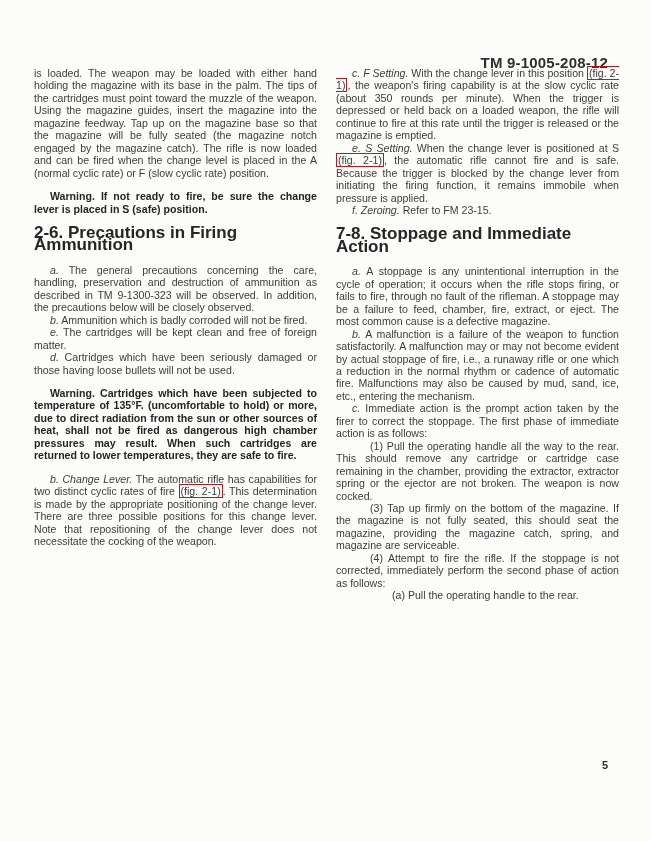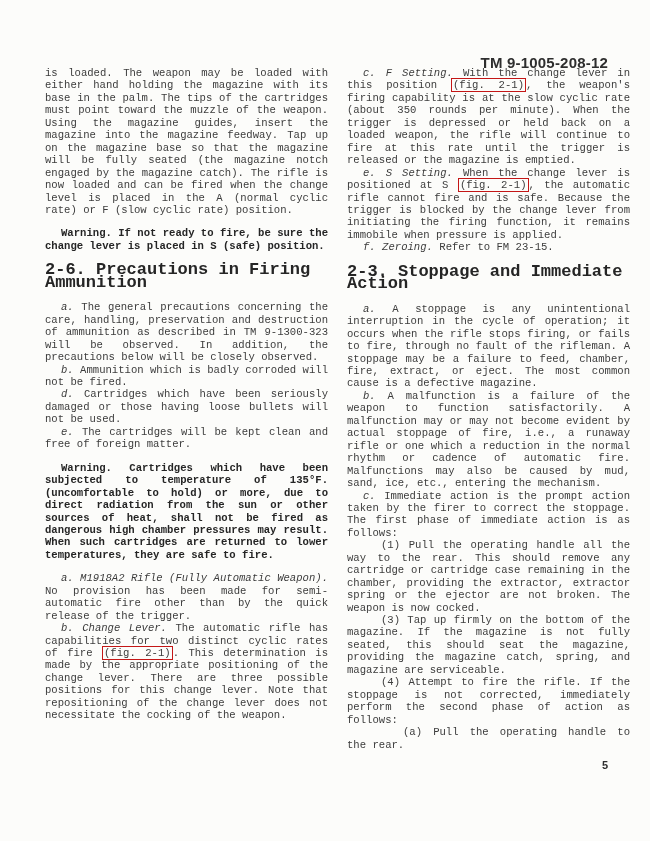--- a/index.html
+++ b/index.html
@@ -23,25 +23,24 @@
     right: 42px;
     font-size: 15px;
     font-weight: bold;
     color: #2e2e2e;
     letter-spacing: 0.2px;
     margin-left: 24px;
   }
   .columns {
     position: absolute;
     top: 67px;
-    left: 45px;
+    left: 34px;
     width: 585px;
     display: flex;
     gap: 19px;
-    font-family: Liberation Mono, monospace;
   }
   .col {
     width: 283px;
     font-size: 10.6px;
     line-height: 12.45px;
     text-align: justify;
   }
   .block { margin: 0; }
   .block.heading {
     font-weight: bold;
@@ -79,31 +78,30 @@
 <div class="page">
   <div class="header">TM 9-1005-208-12</div>
 
   <div class="columns">
     <div class="col">
         <div class="block body"><span class="run-n">is loaded.  The weapon may be loaded with either hand holding the magazine with its base in the palm.  The tips of the cartridges must point toward the muzzle of the weapon.  Using the magazine guides, insert the magazine into the magazine feedway.  Tap up on the magazine base so that the magazine will be fully seated (the magazine notch engaged by the magazine catch). The rifle is now loaded and can be fired when the change level is placed in the A (normal cyclic rate) or F (slow cyclic rate) position.</span></div>
         <div class="block warning ind1"><span class="run-n">Warning.  If not ready to fire, be sure the change lever is placed in S (safe) position.</span></div>
         <div class="block heading"><span class="run-n">2-6.  Precautions in Firing Ammunition</span></div>
         <div class="block body ind1"><span class="run-i">a.</span><span class="run-n">  The general precautions concerning the care, handling, preservation and destruction of ammunition as described in TM 9-1300-323 will be observed.   In addition, the precautions below will be closely observed.</span></div>
         <div class="block body ind1"><span class="run-i">b.</span><span class="run-n">  Ammunition which is badly corroded will not be fired.</span></div>
+        <div class="block body ind1"><span class="run-i">e.</span><span class="run-n">  The cartridges will be kept clean and free of foreign matter.</span></div>
         <div class="block body ind1"><span class="run-i">d.</span><span class="run-n">  Cartridges which have been seriously damaged or those having loose bullets will not be used.</span></div>
-        <div class="block body ind1"><span class="run-i">e.</span><span class="run-n">  The cartridges will be kept clean and free of foreign matter.</span></div>
         <div class="block warning ind1"><span class="run-n">Warning.  Cartridges which have been subjected to temperature of 135°F. (uncomfortable to hold) or more, due to direct radiation from the sun or other sources of heat, shall not be fired as dangerous high chamber pressures may result.   When such cartridges are returned to lower temperatures, they are safe to fire.</span></div>
-        <div class="block body ind1"><span class="run-i">a.  M1918A2 Rifle (Fully Automatic Weapon).</span><span class="run-n">  No provision has been made for semi-automatic fire other than by the quick release of the trigger.</span></div>
         <div class="block body ind1"><span class="run-i">b.  Change Lever.</span><span class="run-n">  The automatic rifle has capabilities for two distinct cyclic rates of fire </span><span class="run-f">(fig. 2-1)</span><span class="run-n">. This determination is made by the appropriate positioning of the change lever.  There are three possible positions for this change lever.  Note that repositioning of the change lever does not necessitate the cocking of the weapon.</span></div>
       </div>
     <div class="col">
         <div class="block body ind1"><span class="run-i">c.  F Setting.</span><span class="run-n">  With the change lever in this position </span><span class="run-f">(fig. 2-1)</span><span class="run-n">, the weapon's firing capability is at the slow cyclic rate (about 350 rounds per minute).  When the trigger is depressed or held back on a loaded weapon, the rifle will continue to fire at this rate until the trigger is released or the magazine is emptied.</span></div>
         <div class="block body ind1"><span class="run-i">e.  S Setting.</span><span class="run-n">  When the change lever is positioned at S </span><span class="run-f">(fig. 2-1)</span><span class="run-n">, the automatic rifle cannot fire and is safe. Because the trigger is blocked by the change lever from initiating the firing function, it remains immobile when pressure is applied.</span></div>
         <div class="block body ind1"><span class="run-i">f.  Zeroing.</span><span class="run-n">  Refer to FM 23-15.</span></div>
-        <div class="block heading"><span class="run-n">2-3.  Stoppage and Immediate Action</span></div>
+        <div class="block heading"><span class="run-n">7-8.  Stoppage and Immediate Action</span></div>
         <div class="block body ind1"><span class="run-i">a.</span><span class="run-n">  A stoppage is any unintentional interruption in the cycle of operation; it occurs when the rifle stops firing, or fails to fire, through no fault of the rifleman.  A stoppage may be a failure to feed, chamber, fire, extract, or eject.   The most common cause is a defective magazine.</span></div>
         <div class="block body ind1"><span class="run-i">b.</span><span class="run-n">  A malfunction is a failure of the weapon to function satisfactorily.  A malfunction may or may not become evident by actual stoppage of fire, i.e., a runaway rifle or one which a reduction in the normal rhythm or cadence of automatic fire.  Malfunctions may also be caused by mud, sand, ice, etc., entering the mechanism.</span></div>
         <div class="block body ind1"><span class="run-i">c.</span><span class="run-n">  Immediate action is the prompt action taken by the firer to correct the stoppage.  The first phase of immediate action is as follows:</span></div>
         <div class="block body ind2"><span class="run-n">(1)  Pull the operating handle all the way to the rear.  This should remove any cartridge or cartridge case remaining in the chamber, providing the extractor, extractor spring or the ejector are not broken.   The weapon is now cocked.</span></div>
         <div class="block body ind2"><span class="run-n">(3)  Tap up firmly on the bottom of the magazine.   If the magazine is not fully seated, this should seat the magazine, providing the magazine catch, spring, and magazine are serviceable.</span></div>
         <div class="block body ind2"><span class="run-n">(4)  Attempt to fire the rifle.   If the stoppage is not corrected, immediately perform the second phase of action as follows:</span></div>
         <div class="block body ind3"><span class="run-n">(a)  Pull the operating handle to the rear.</span></div>
       </div>
   </div>
 

